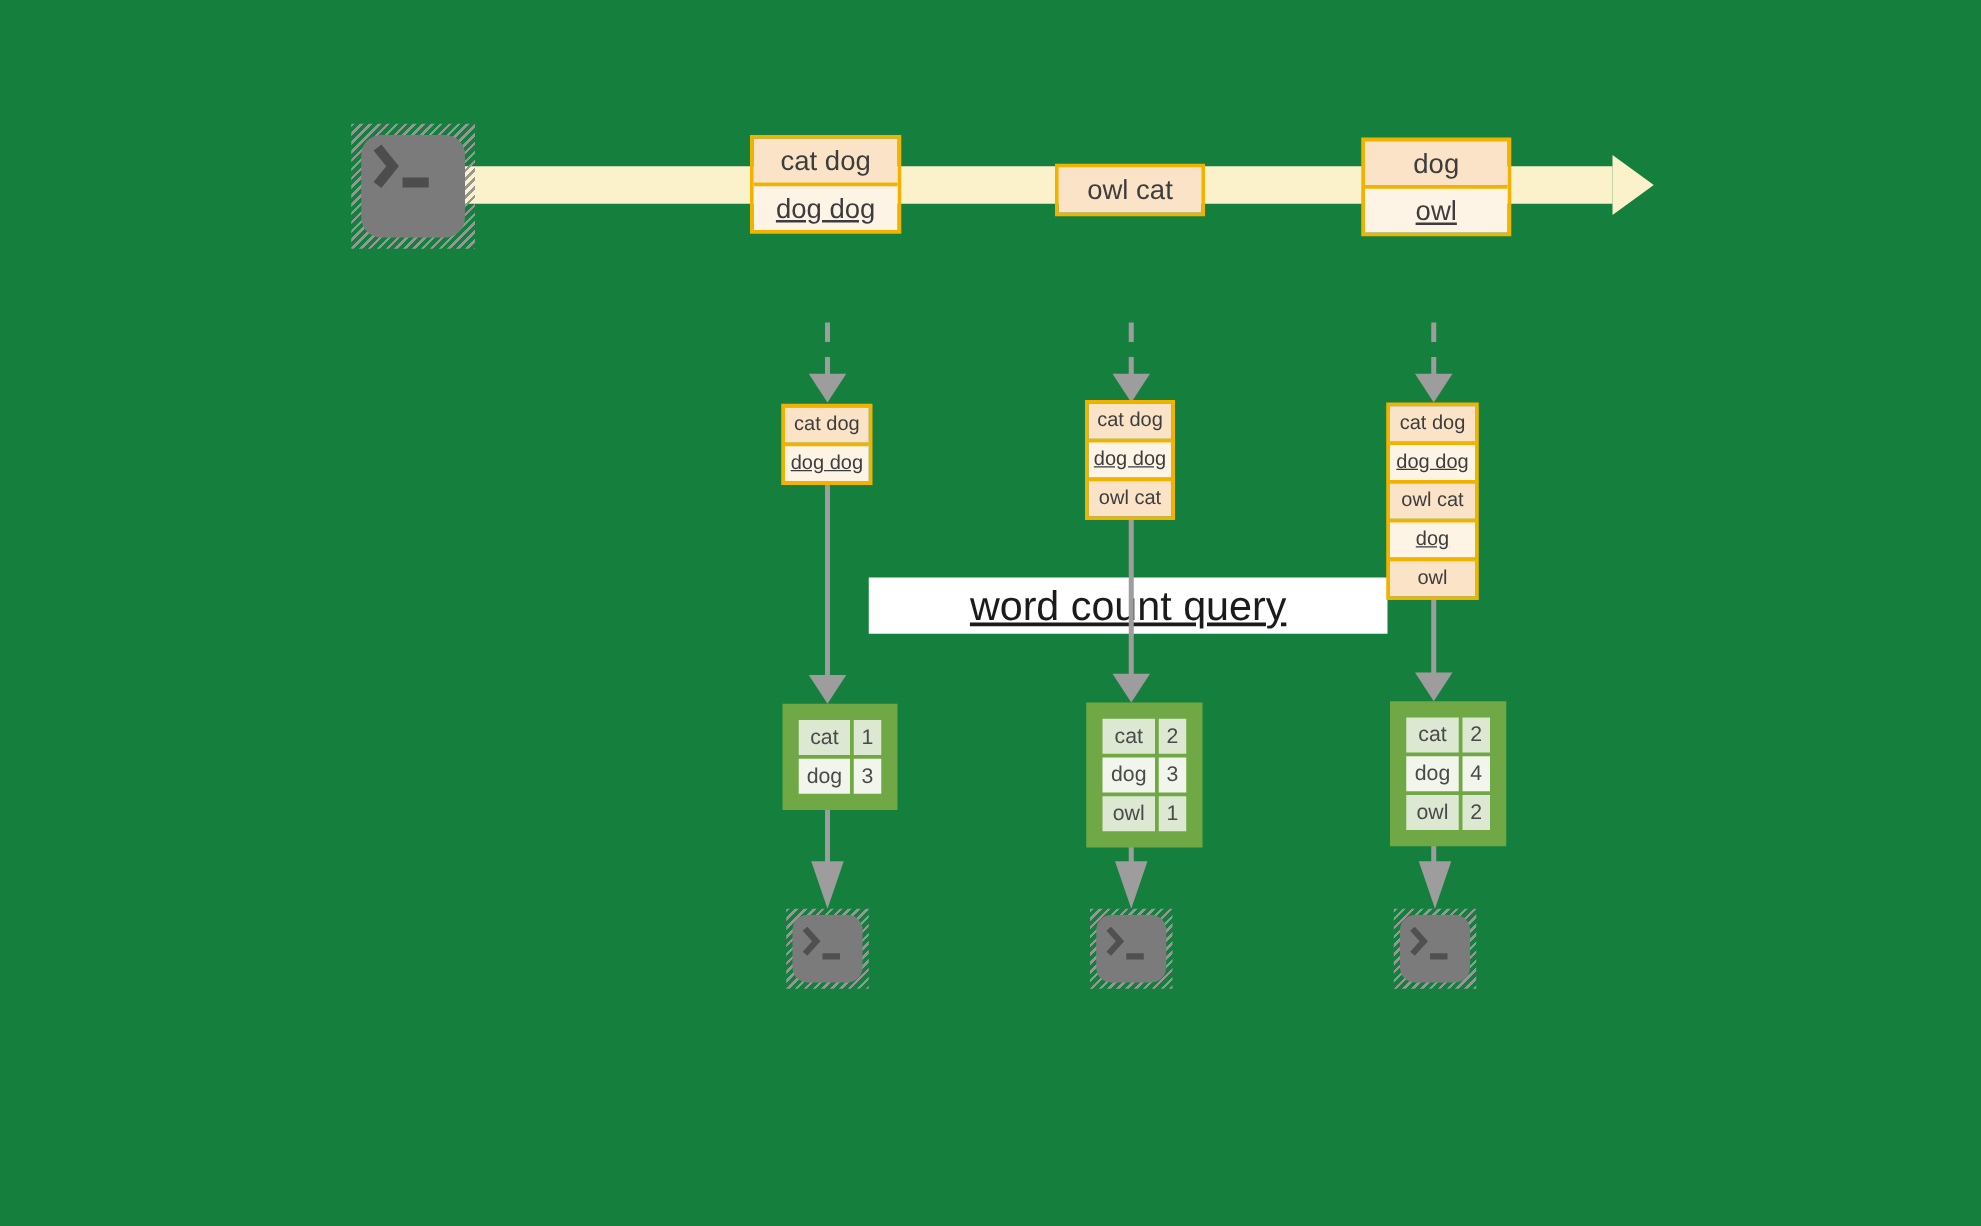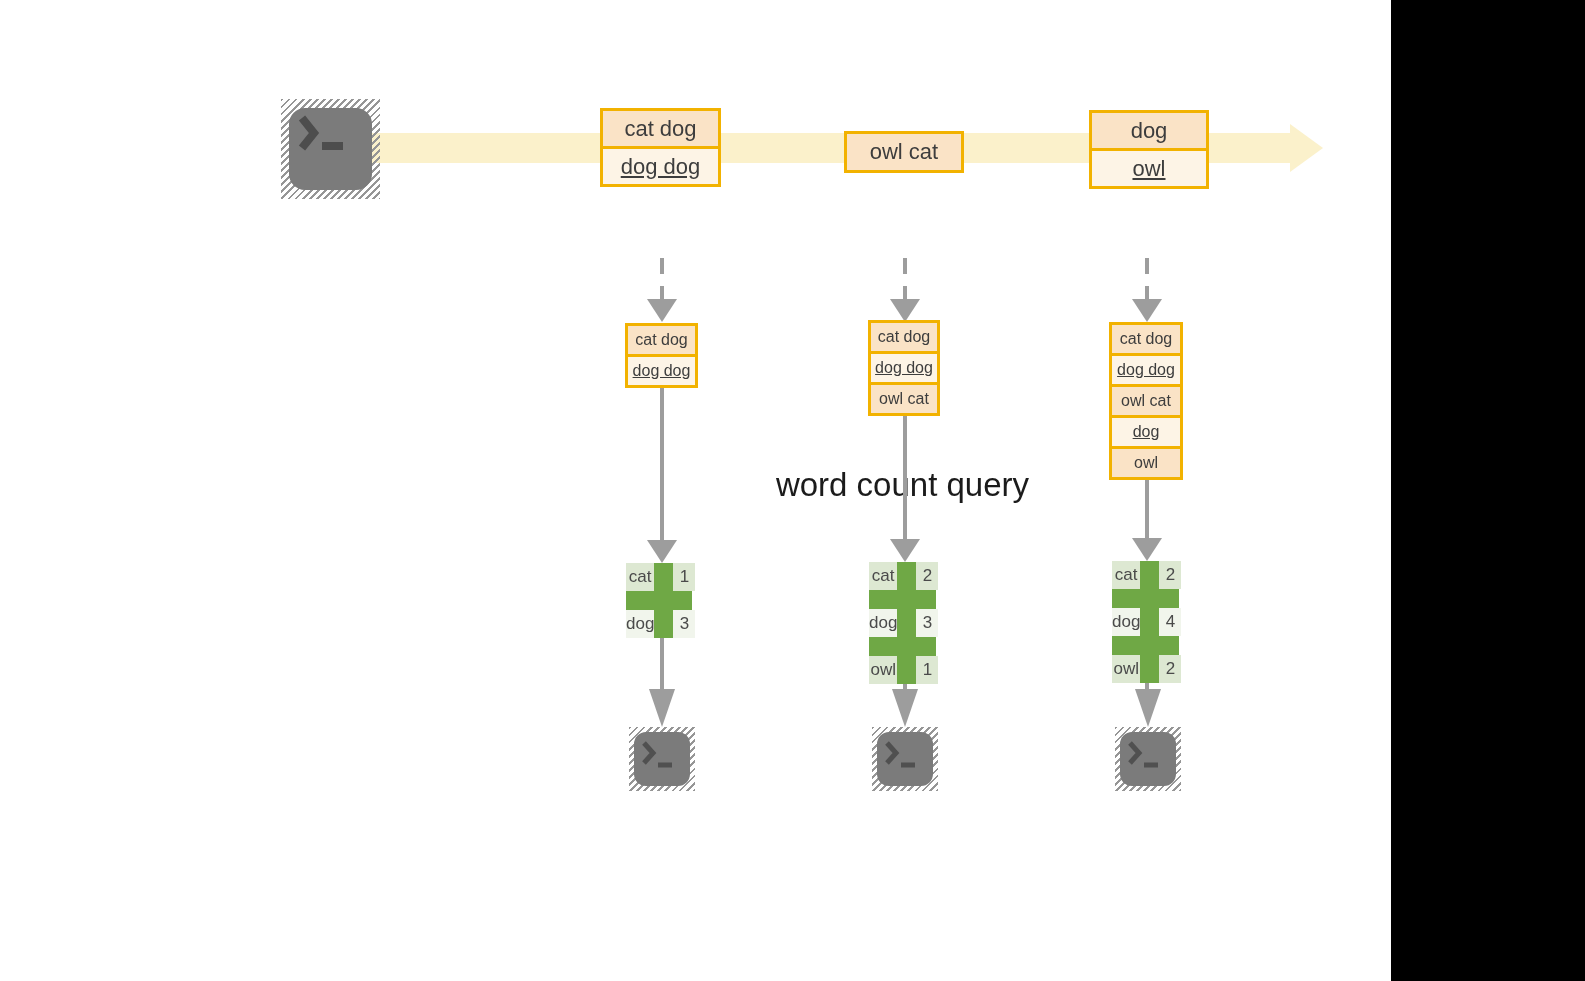--- a/index.html
+++ b/index.html
@@ -1,17 +1,17 @@
 <!DOCTYPE html>
 <html><head>
 <meta charset="utf-8">
 <style>
   html,body{margin:0;padding:0;background:#000;}
   .canvas{
-    position:relative;width:1391px;height:981px;background:#ffffff;
+    position:relative;width:1585px;height:981px;background:#15803d;
     font-family:"Liberation Sans","DejaVu Sans",sans-serif;overflow:hidden;
   }
   
   .band{position:absolute;left:372px;top:133px;width:918px;height:30px;background:#fbf1cb;}
   .band-head{position:absolute;left:1290px;top:124px;width:0;height:0;
     border-top:24px solid transparent;border-bottom:24px solid transparent;border-left:33px solid #fbf1cb;}
   
   .recbox{position:absolute;border:3px solid #f2b200;display:flex;flex-direction:column;box-sizing:content-box;z-index:5;}
   .recbox .cell{display:flex;align-items:center;justify-content:center;color:#3d3d3d;border-top:3px solid #f2b200;}
   .recbox .cell:first-child{border-top:none;}
@@ -23,23 +23,23 @@
   
   .vline{position:absolute;width:4px;background:#9d9d9d;z-index:3;}
   .dline{position:absolute;width:4px;z-index:3;
     background:repeating-linear-gradient(180deg,#9d9d9d 0 16px,transparent 16px 28px);}
   .tri{position:absolute;width:0;height:0;z-index:3;
     border-left:15px solid transparent;border-right:15px solid transparent;border-top:23px solid #9d9d9d;}
   .tri-narrow{position:absolute;width:0;height:0;z-index:3;
     border-left:13px solid transparent;border-right:13px solid transparent;border-top:38px solid #9d9d9d;}
   
   .qbox{position:absolute;left:695px;top:462px;width:415px;height:45px;background:#ffffff;z-index:2;
-    display:flex;align-items:center;justify-content:center;font-size:33px;color:#1b1b1b;}
+    display:flex;align-items:center;justify-content:center;font-size:33px;color:#1b1b1b;text-decoration:underline;}
   
-  .gtable{position:absolute;background:#6fa845;padding:0;display:grid;grid-template-columns:1fr 22px;gap:19px;z-index:5;text-align:right;}
+  .gtable{position:absolute;background:#6fa845;padding:13px;display:grid;grid-template-columns:1fr 22px;gap:3px;z-index:5;text-align:right;}
   .gtable .gcell{height:28px;display:flex;align-items:center;justify-content:center;font-size:17px;color:#4a4a4a;}
   .row-a{background:#dde8d2;}
   .row-b{background:#f1f5ec;}
   
   .hatch{position:absolute;background:repeating-linear-gradient(135deg,#969696 0 2px,transparent 2px 5px);}
   .term-inner{position:absolute;background:#7b7b7b;}
   .term-inner svg{position:absolute;left:0;top:0;}
 </style>
 </head>
 <body>

